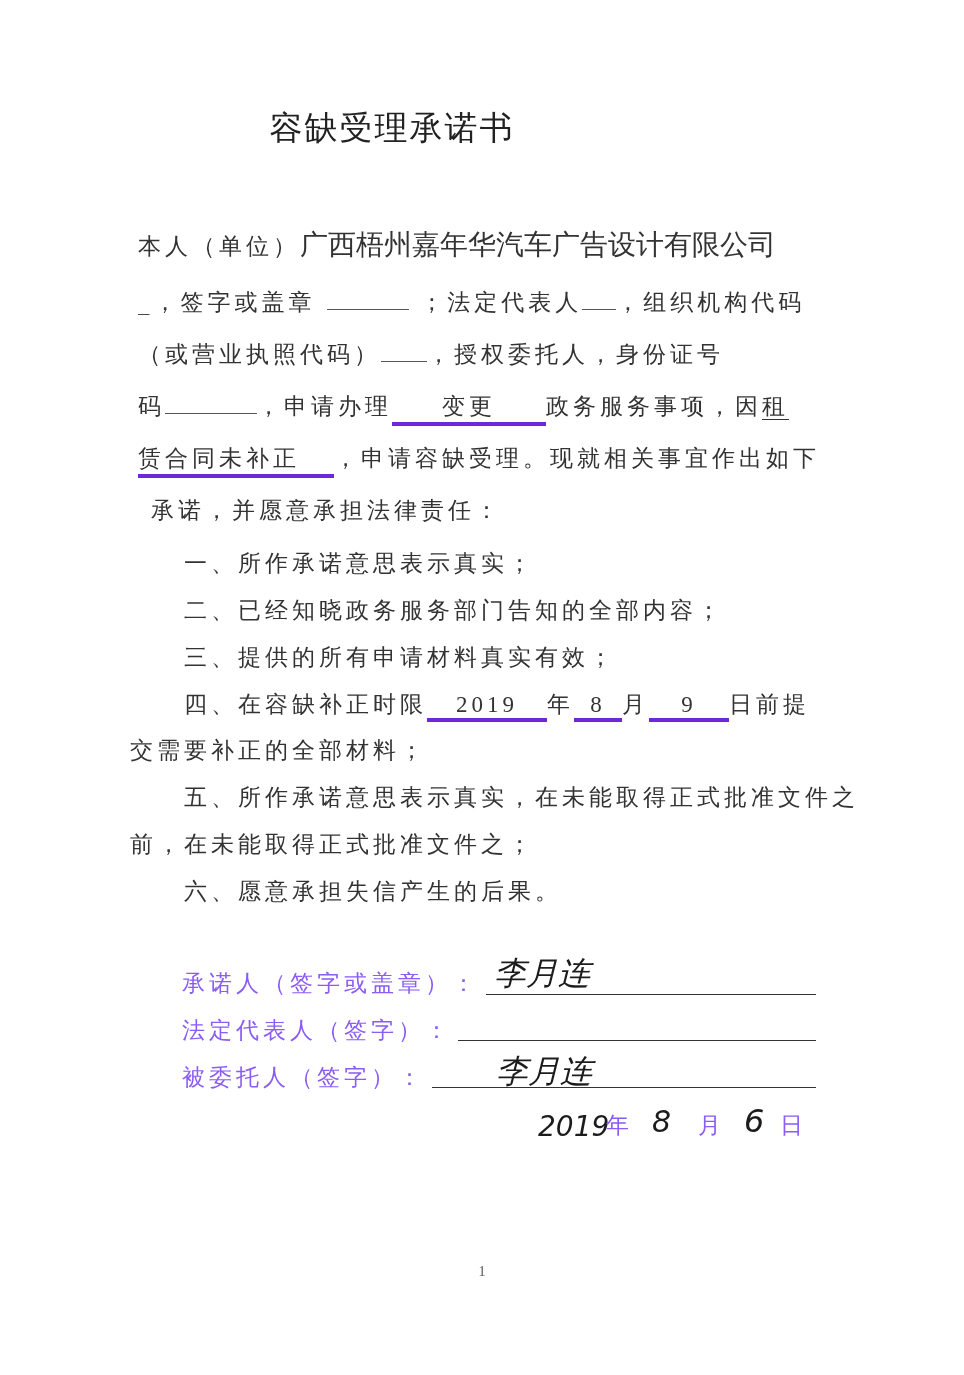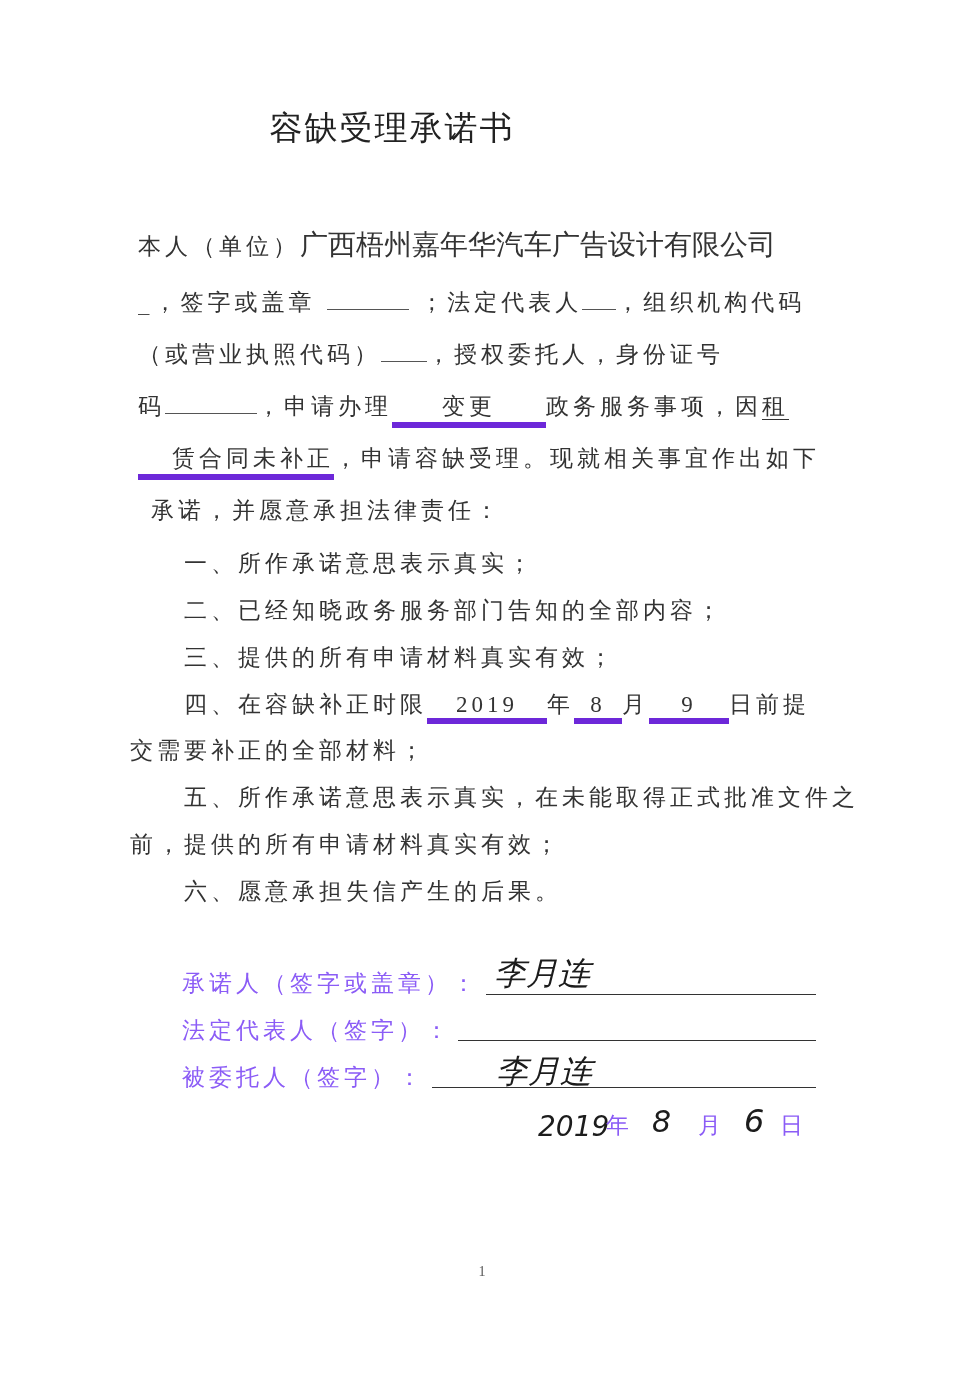--- a/index.html
+++ b/index.html
@@ -5,21 +5,21 @@
   html, body { margin:0; padding:0; background:#ffffff; }
   body { width:964px; height:1375px; position:relative; overflow:hidden;
          font-family:"DejaVu Serif","Liberation Serif",serif; color:#2a2a2a; }
   .title { position:absolute; top:106px; left:0; width:784px; text-align:center;
            font-family:"DejaVu Sans","Liberation Sans",sans-serif; font-size:33px;
            letter-spacing:2px; color:#222; }
   .line { position:absolute; left:138px; font-size:23px; letter-spacing:4px;
           white-space:nowrap; color:#333; }
   .u { text-decoration:underline; text-underline-offset:5px; text-decoration-thickness:1px; }
   .blank { display:inline-block; border-bottom:1px solid #555; height:20px; vertical-align:baseline; }
-  .fill { display:inline-block; border-bottom:6px solid #6d28d9; text-align:center;
+  .fill { display:inline-block; border-bottom:4px solid #6d28d9; text-align:center;
           font-family:"Liberation Serif",serif; }
   .sig-row { position:absolute; left:182px; font-size:23px; letter-spacing:4px; color:#8b5cf6; white-space:nowrap; }
   .sig-line { position:absolute; border-bottom:1.5px solid #333; height:0; }
   .hand { position:absolute; font-family:"DejaVu Sans","Liberation Sans",sans-serif;
           font-style:italic; color:#1c1c1c; font-size:32px; font-weight:300; }
   .pageno { position:absolute; top:1264px; left:0; width:964px; text-align:center;
             font-size:14px; color:#555; font-family:"Liberation Serif",serif; }
 </style>
 </head>
 <body>
@@ -40,36 +40,36 @@
 
   <div class="line" style="top:339px;">
     <span>（或营业执照代码）</span><span class="blank" style="width:46px;"></span><span>，授权委托人，身份证号</span>
   </div>
 
   <div class="line" style="top:391px;">
     <span>码</span><span class="blank" style="width:92px;"></span><span>，申请办理</span><span class="fill" style="width:154px;">变更</span><span>政务服务事项，因</span><span class="u">租</span>
   </div>
 
   <div class="line" style="top:443px;">
-    <span class="fill" style="width:196px;text-align:right;font-family:'DejaVu Serif',serif;">赁合同未补正</span><span>，申请容缺受理。现就相关事宜作出如下</span>
+    <span class="fill" style="width:196px;text-align:left;font-family:'DejaVu Serif',serif;">赁合同未补正</span><span>，申请容缺受理。现就相关事宜作出如下</span>
   </div>
 
   <div class="line" style="top:495px;margin-left:13px;">承诺，并愿意承担法律责任：</div>
 
   <div class="line" style="top:548px;left:184px;">一、所作承诺意思表示真实；</div>
   <div class="line" style="top:595px;left:184px;">二、已经知晓政务服务部门告知的全部内容；</div>
   <div class="line" style="top:642px;left:184px;">三、提供的所有申请材料真实有效；</div>
 
   <div class="line" style="top:689px;left:184px;">
     <span>四、在容缺补正时限</span><span class="fill" style="width:120px;">2019</span><span>年</span><span class="fill" style="width:48px;">8</span><span>月</span><span class="fill" style="width:80px;">9</span><span>日前提</span>
   </div>
   <div class="line" style="top:735px;left:130px;">交需要补正的全部材料；</div>
 
   <div class="line" style="top:782px;left:184px;">五、所作承诺意思表示真实，在未能取得正式批准文件之</div>
-  <div class="line" style="top:829px;left:130px;">前，提供的所有申请材料真实有效；</div>
+  <div class="line" style="top:829px;left:130px;">前，在未能取得正式批准文件之；</div>
   <div class="line" style="top:876px;left:184px;">六、愿意承担失信产生的后果。</div>
 
   <div class="sig-row" style="top:968px;">承诺人（签字或盖章）：</div>
   <div class="sig-line" style="top:994px;left:486px;width:330px;"></div>
   <div class="hand" style="top:952px;left:494px;">李月连</div>
 
   <div class="sig-row" style="top:1015px;">法定代表人（签字）：</div>
   <div class="sig-line" style="top:1040px;left:458px;width:358px;"></div>
   <div class="hand" style="top:1000px;left:470px;"></div>
 

